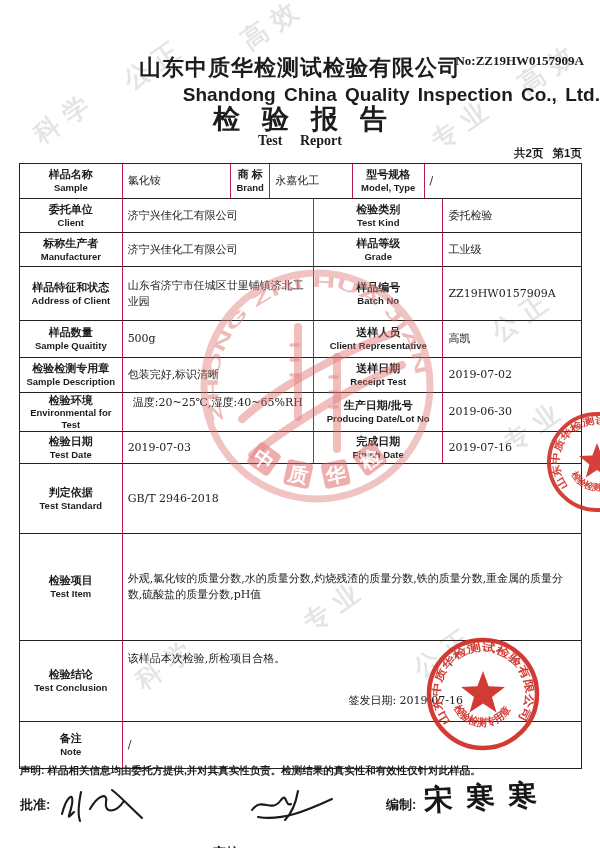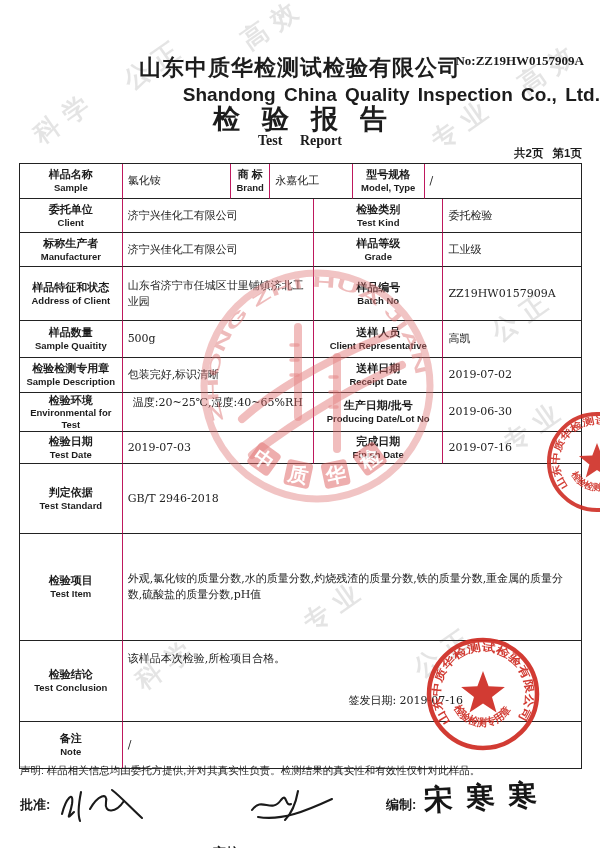--- a/index.html
+++ b/index.html
@@ -38,21 +38,21 @@
   .r1c1{width:103px;} .r1c2{width:109px;} .r1c3{width:39px;} .r1c4{width:83px;} .r1c5{width:72px;} .r1c6{width:157px;}
   
   .fw{width:460px;}
   .issue-date{position:absolute;right:118px;bottom:12px;font-family:"DejaVu Serif","Liberation Serif",serif;font-size:11px;}
   
   .seal{position:absolute;pointer-events:none;}
   #center-seal{left:192px;top:261px;z-index:2;}
   #official-seal{left:418px;top:629px;z-index:3;}
   #edge-seal{left:542px;top:407px;z-index:3;}
   
-  .declaration{left:20px;top:764px;width:572px;font-weight:normal;font-size:10.5px;z-index:1;}
+  .declaration{left:20px;top:764px;width:572px;font-weight:bold;font-size:10.5px;z-index:1;}
   .sig-label{font-weight:bold;font-size:13px;z-index:1;}
   .sig-svg{position:absolute;z-index:1;}
   .sig-name{position:absolute;left:424px;top:778px;font-family:"DejaVu Serif","Liberation Serif",serif;
             font-weight:bold;font-size:29px;letter-spacing:13px;transform:rotate(-3deg);color:#161616;z-index:1;}
 </style>
 </head>
 <body>
 
 <div class="page">
 
@@ -149,21 +149,21 @@
     </div>
 
     <div class="trow" style="height:35px">
       <div class="cell lbl c1">
         <div class="zh">检验检测专用章</div>
           <div class="en">Sample Description</div>
       </div>
       <div class="cell val c2">包装完好,标识清晰</div>
       <div class="cell lbl c3">
         <div class="zh">送样日期</div>
-          <div class="en">Receipt Date</div>
+          <div class="en">Receipt Test</div>
       </div>
       <div class="cell val c4 last">2019-07-02</div>
     </div>
 
     <div class="trow" style="height:39px">
       <div class="cell lbl c1">
         <div class="zh">检验环境</div>
           <div class="en">Environmental for Test</div>
       </div>
       <div class="cell val col c2">

